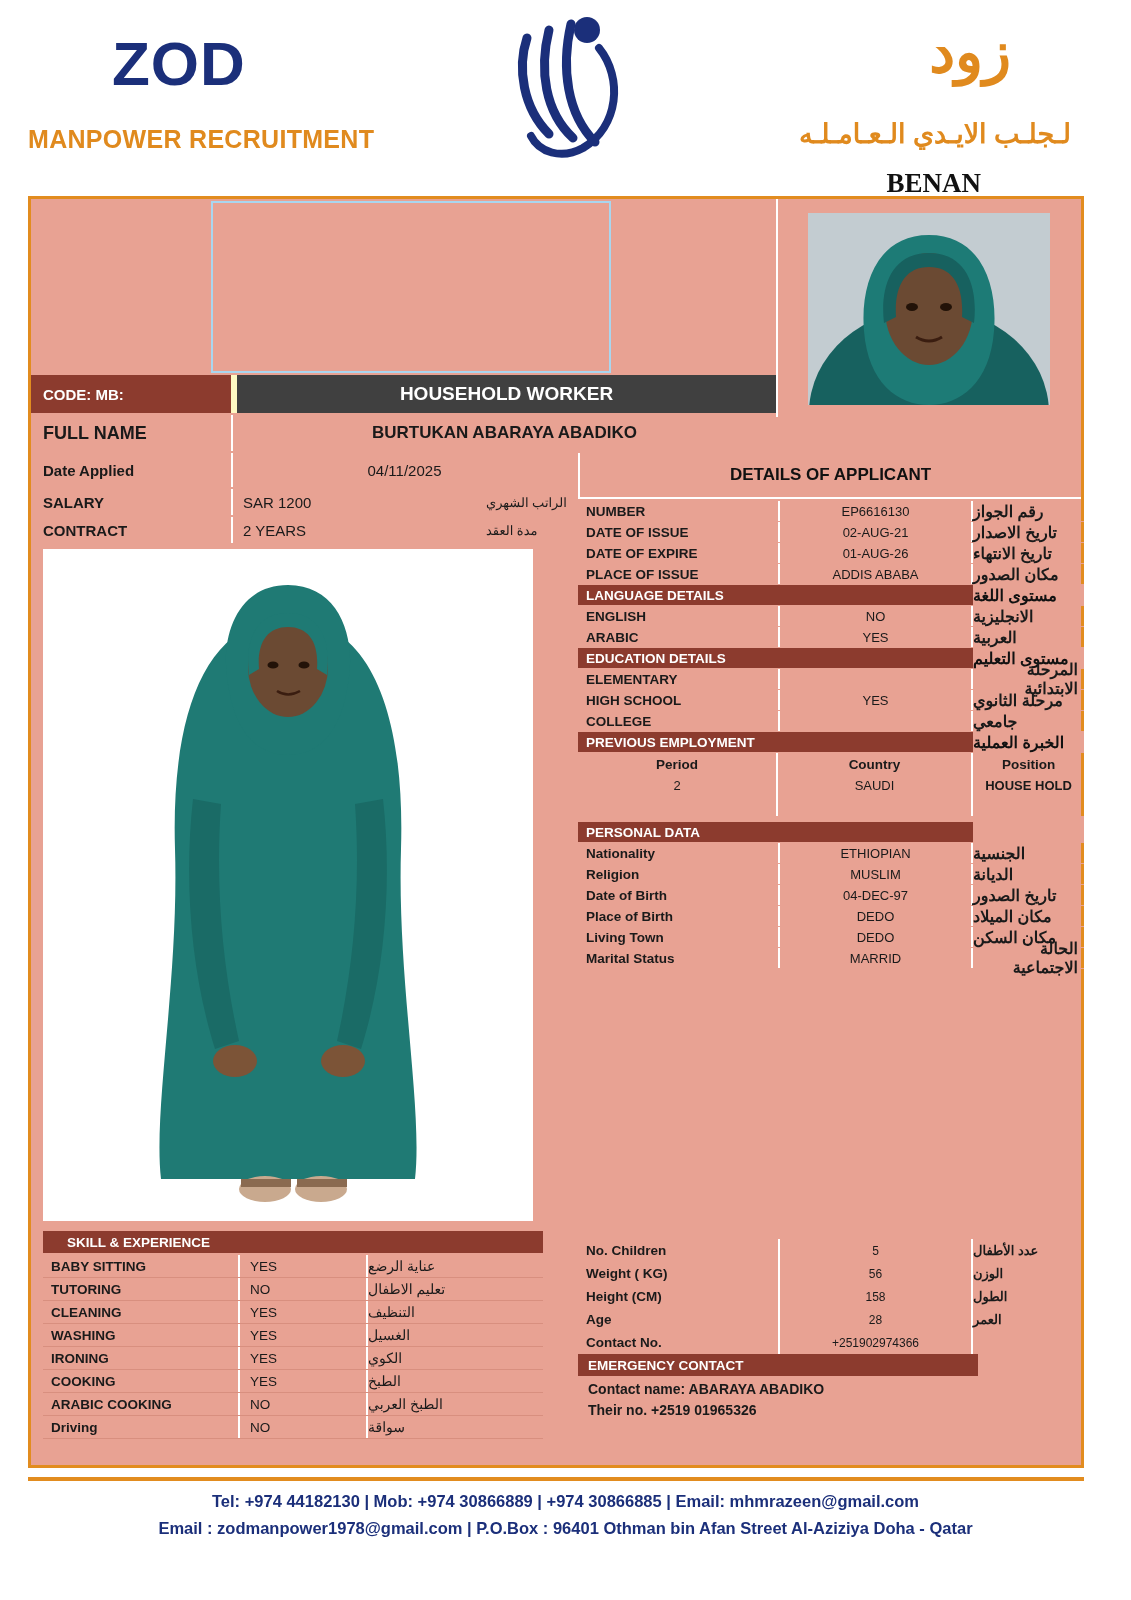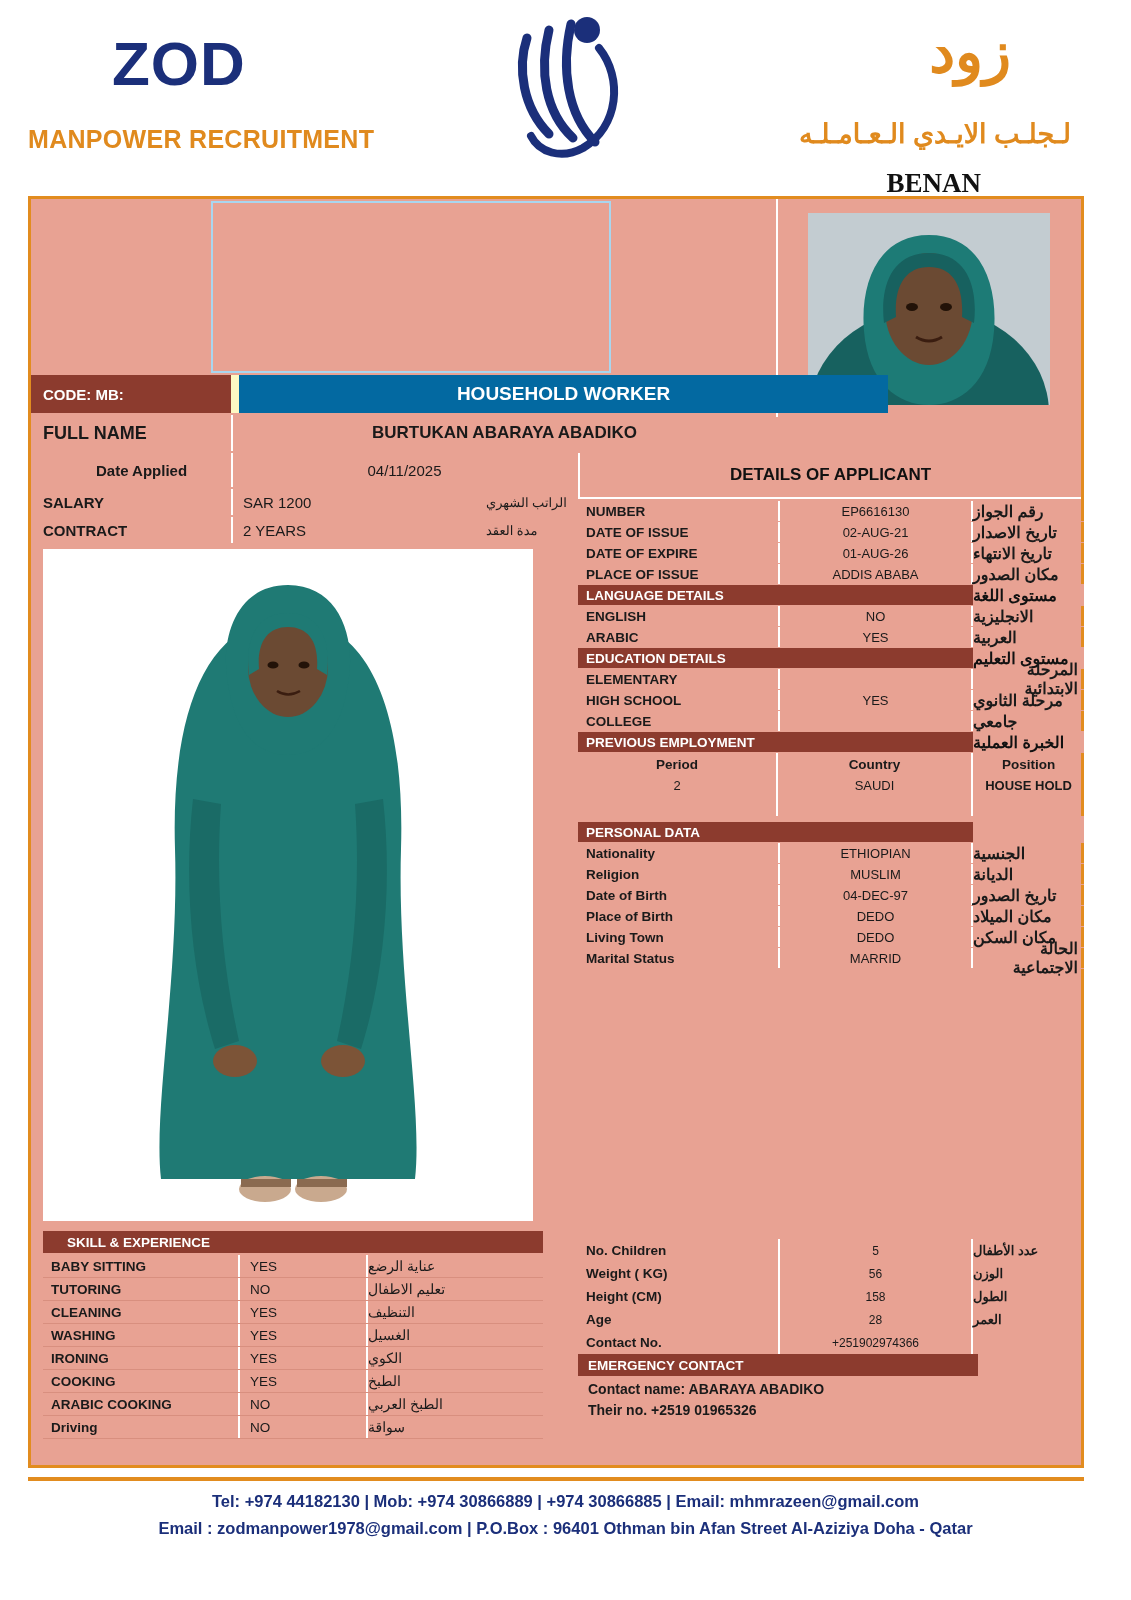--- a/index.html
+++ b/index.html
@@ -63,42 +63,42 @@
     overflow: hidden;
   }
 
   
   .band-code {
     position: absolute; left: 0; top: 176px; width: 200px; height: 38px;
     background: #8c3b2e; color: #fff; font-weight: bold; font-size: 15px;
     display: flex; align-items: center; padding-left: 12px;
   }
   .band-title {
-    position: absolute; left: 200px; top: 176px; width: 657px; height: 38px;
-    background: #0369a1; color: #fff; font-weight: bold; font-size: 19px;
+    position: absolute; left: 200px; top: 176px; width: 545px; height: 38px;
+    background: #404040; color: #fff; font-weight: bold; font-size: 19px;
     display: flex; align-items: center; justify-content: center;
-    border-left: 8px solid #fef9c3;
+    border-left: 6px solid #fef9c3;
   }
 
   .row-fullname-label {
     position: absolute; left: 0; top: 216px; width: 200px; height: 36px;
     background: #e8a293; font-weight: bold; font-size: 18px;
     display: flex; align-items: center; padding-left: 12px;
   }
   .row-fullname-value {
     position: absolute; left: 200px; top: 216px; width: 545px; height: 36px;
     background: #e8a293; font-size: 17px; font-weight: 600;
     display: flex; align-items: center; justify-content: center;
     border-left: 2px solid #fff;
   }
 
   .row-applied-label {
     position: absolute; left: 0; top: 254px; width: 200px; height: 34px;
     background: #e8a293; font-weight: bold; font-size: 15px;
-    display: flex; align-items: center; padding-left: 25px; margin-left: 40px;
+    display: flex; align-items: center; padding-left: 12px;
   }
   .row-applied-value {
     position: absolute; left: 200px; top: 254px; width: 345px; height: 34px;
     background: #e8a293; font-size: 15px;
     display: flex; align-items: center; justify-content: center;
     border-left: 2px solid #fff;
   }
 
   .details-header {
     position: absolute; left: 547px; top: 254px; right: 0; height: 46px;

